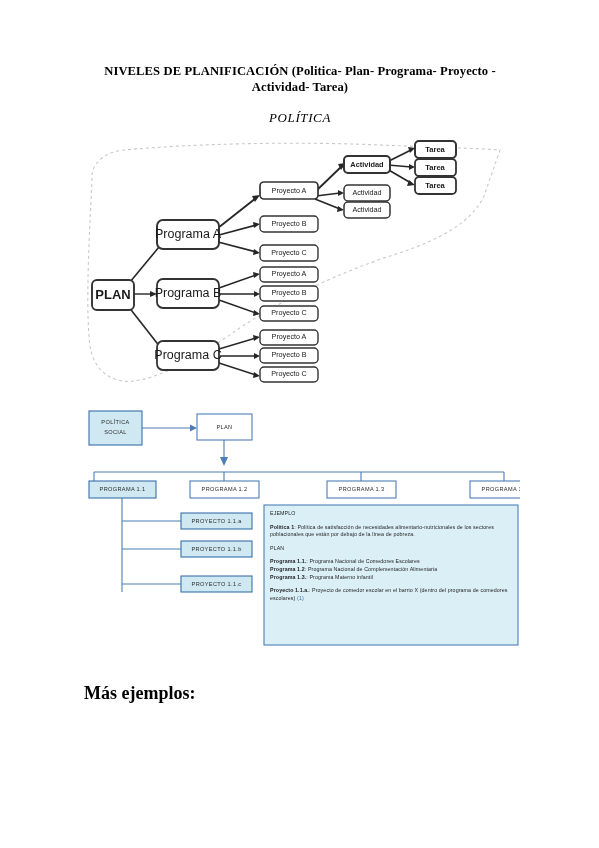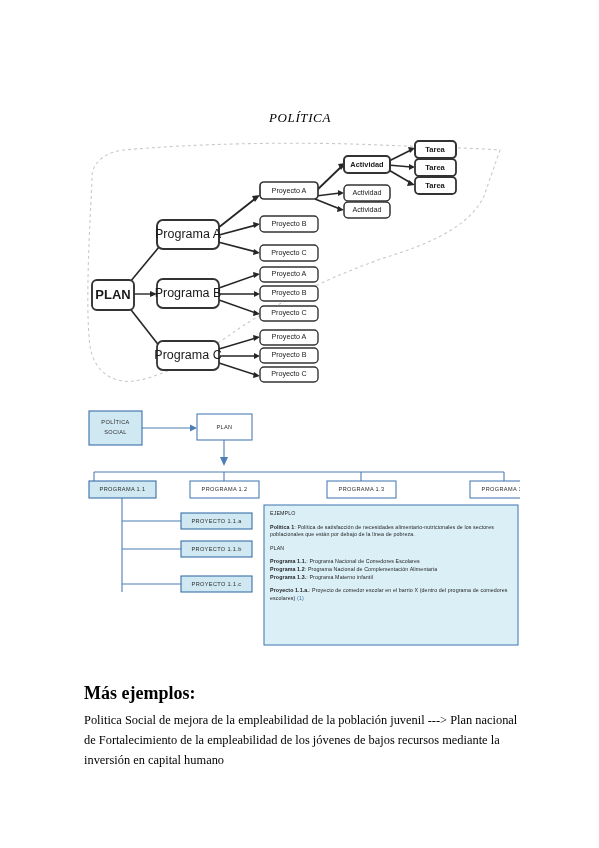--- a/index.html
+++ b/index.html
@@ -120,20 +120,21 @@
     font-size: 12.4px;
     line-height: 20px;
     text-align: left;
   }
 </style>
 </head>
 <body>
 
 <div class="page">
 
+  <div class="doc-title">NIVELES DE PLANIFICACIÓN (Politica- Plan- Programa- Proyecto - Actividad- Tarea)</div>
   <div class="politica-heading">POLÍTICA</div>
 
   <div id="diagram1">
     <svg width="440" height="262" viewBox="0 0 440 262" xmlns="http://www.w3.org/2000/svg">
 
       <path class="cloud" d="M 12 45
            C 10 28, 24 16, 44 14
            C 110 8, 210 5, 300 9
            C 350 11, 392 12, 420 14
            L 404 60
@@ -310,15 +311,14 @@
           <div>
             <b>Proyecto 1.1.a.</b><span>: Proyecto de comedor escolar en el barrio X  (dentro del programa de comedores escolares)</span> <span style="color:#3a6fa8">(1)</span>
           </div>
         </div>
       </foreignObject>
 
     </svg>
   </div>
 
   <div class="sec-head">Más ejemplos:</div>
-  <div class="para">Politica Social de mejora de la empleabilidad de la población juvenil ---&gt; Plan nacional de Fortalecimiento de la empleabilidad de los jóvenes de bajos recursos mediante la inversión en capital humano</div>
 
 </div>
 
 </body></html>

